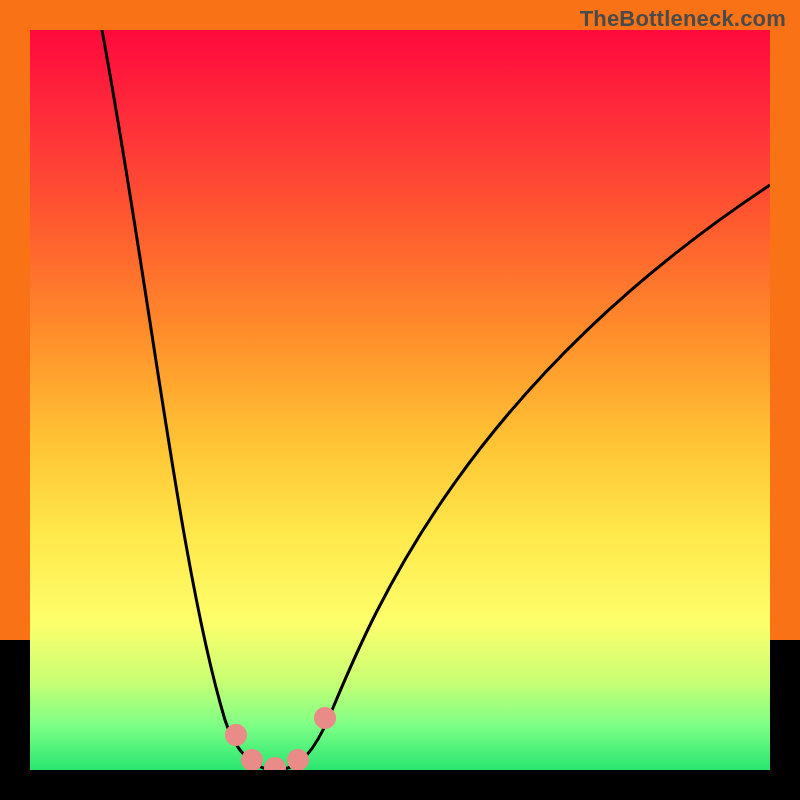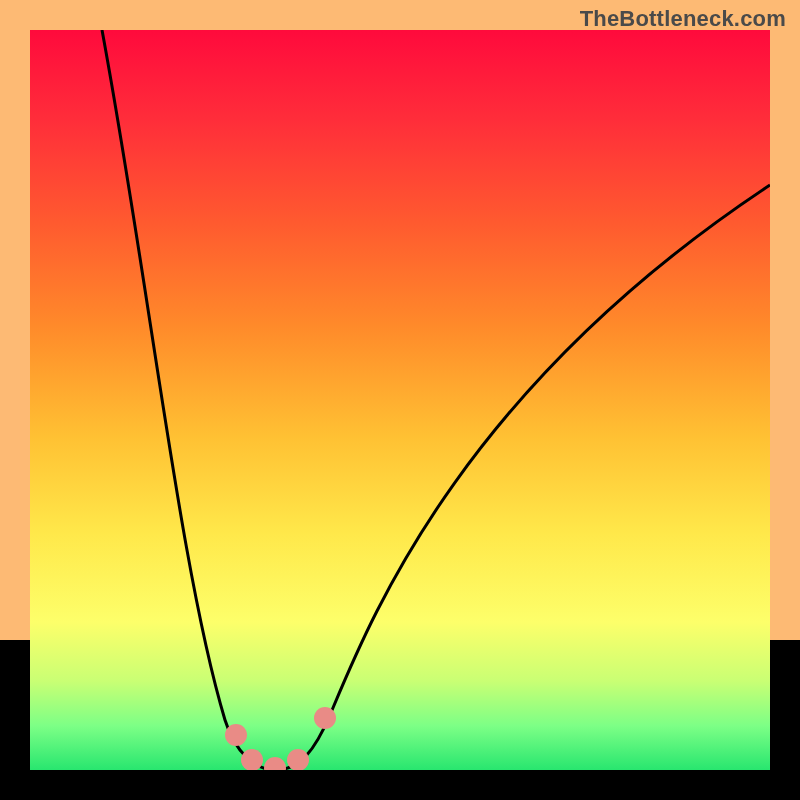--- a/index.html
+++ b/index.html
@@ -1,21 +1,21 @@
 <!DOCTYPE html>
 <html><head>
 <meta charset="utf-8">
 <style>
   * { margin: 0; padding: 0; box-sizing: border-box; }
   html, body { width: 800px; height: 800px; overflow: hidden; background: #000; }
   .stage {
     position: relative;
     width: 800px;
     height: 640px;
-    background: #fdba74;
+    background: #f97316;
   }
   .frame {
     position: absolute;
     left: 30px;
     top: 30px;
     width: 740px;
     height: 740px;
     background: linear-gradient(to bottom,
       #ff0a3c 0%,
       #ff2d3a 12%,

